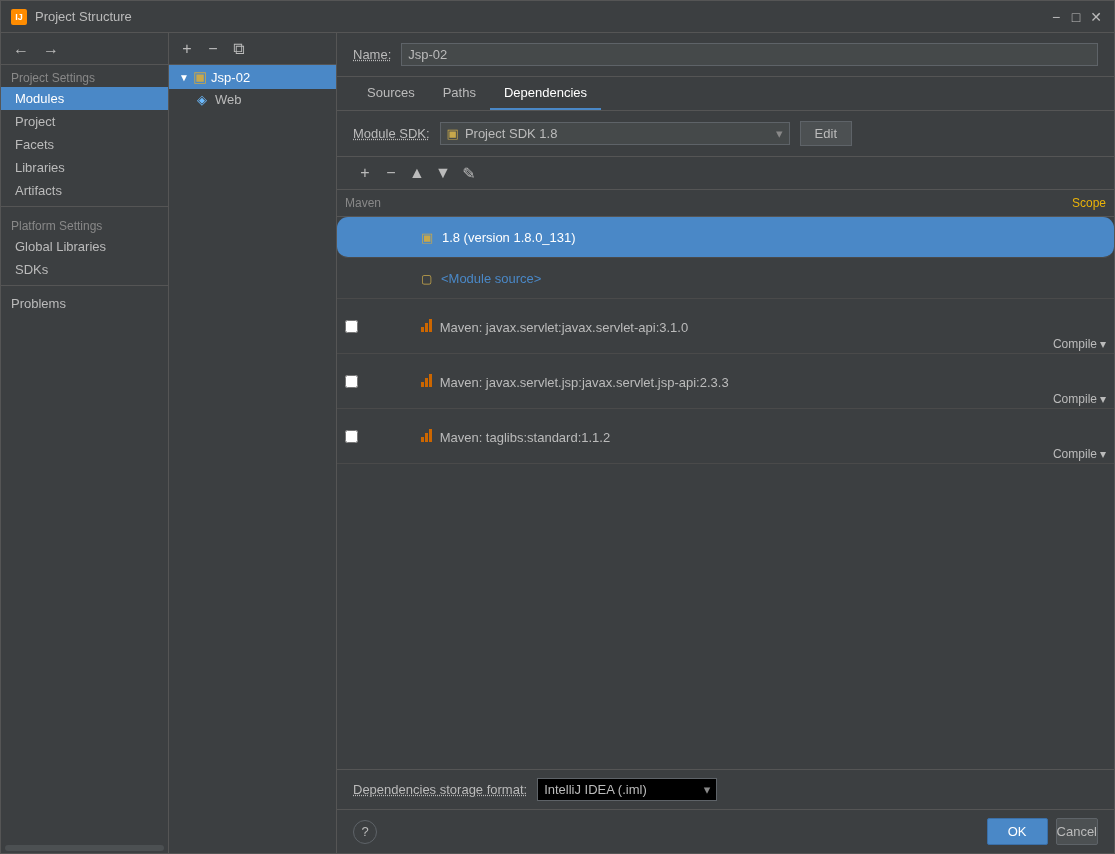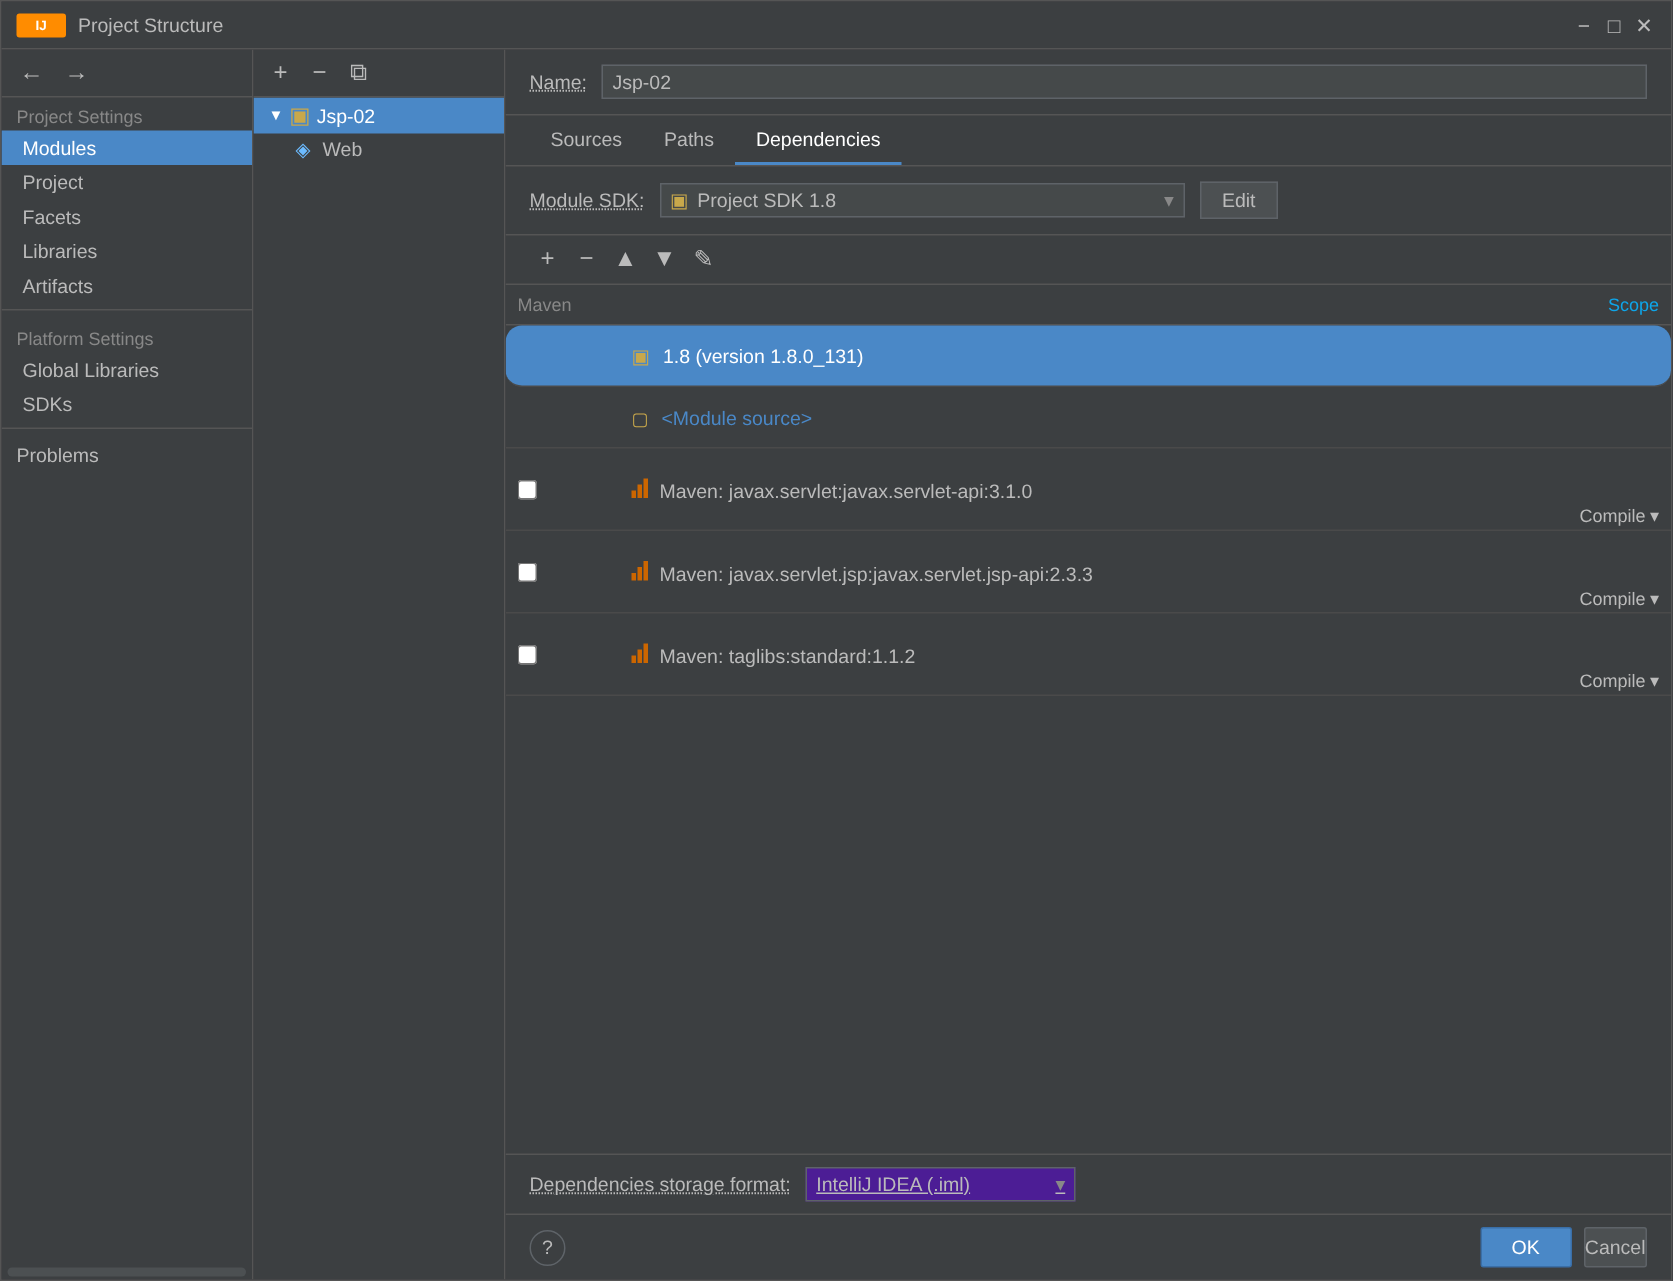--- a/index.html
+++ b/index.html
@@ -26,21 +26,21 @@
       background: #3c3f41;
       height: 32px;
       display: flex;
       align-items: center;
       padding: 0 10px;
       border-bottom: 1px solid #555;
       flex-shrink: 0;
     }
 
     .title-bar-icon {
-      width: 33px;
+      width: 16px;
       height: 16px;
       margin-right: 8px;
       background: #ff8c00;
       border-radius: 2px;
       display: flex;
       align-items: center;
       justify-content: center;
       color: white;
       font-size: 10px;
       font-weight: bold;
@@ -310,21 +310,21 @@
     .dep-col-name {
       flex: 1;
       padding: 2px 8px;
       color: #888;
       font-size: 12px;
     }
 
     .dep-col-scope {
       width: 120px;
       padding: 2px 8px;
-      color: #0ea5e9;
+      color: #eab308;
       font-size: 12px;
       flex-shrink: 0;
       text-align: right;
     }
 
     .dep-row {
       display: flex;
       align-items: center;
       border-bottom: 1px solid #4a4a4a;
       min-height: 26px;
@@ -381,31 +381,30 @@
     }
 
     .storage-label {
       color: #bbbbbb;
       font-size: 13px;
       text-decoration: underline;
       text-decoration-style: dotted;
     }
 
     .storage-dropdown {
-      background: #4c1d95;
+      background: #000000;
       border: 1px solid #5e6368;
       color: #bbbbbb;
       padding: 3px 6px;
       font-size: 13px;
       display: flex;
       align-items: center;
       gap: 6px;
       cursor: pointer;
       min-width: 180px;
-      text-decoration: underline;
     }
 
     .action-bar {
       border-top: 1px solid #555;
       padding: 8px 16px;
       display: flex;
       align-items: center;
       justify-content: flex-end;
       gap: 8px;
       flex-shrink: 0;

